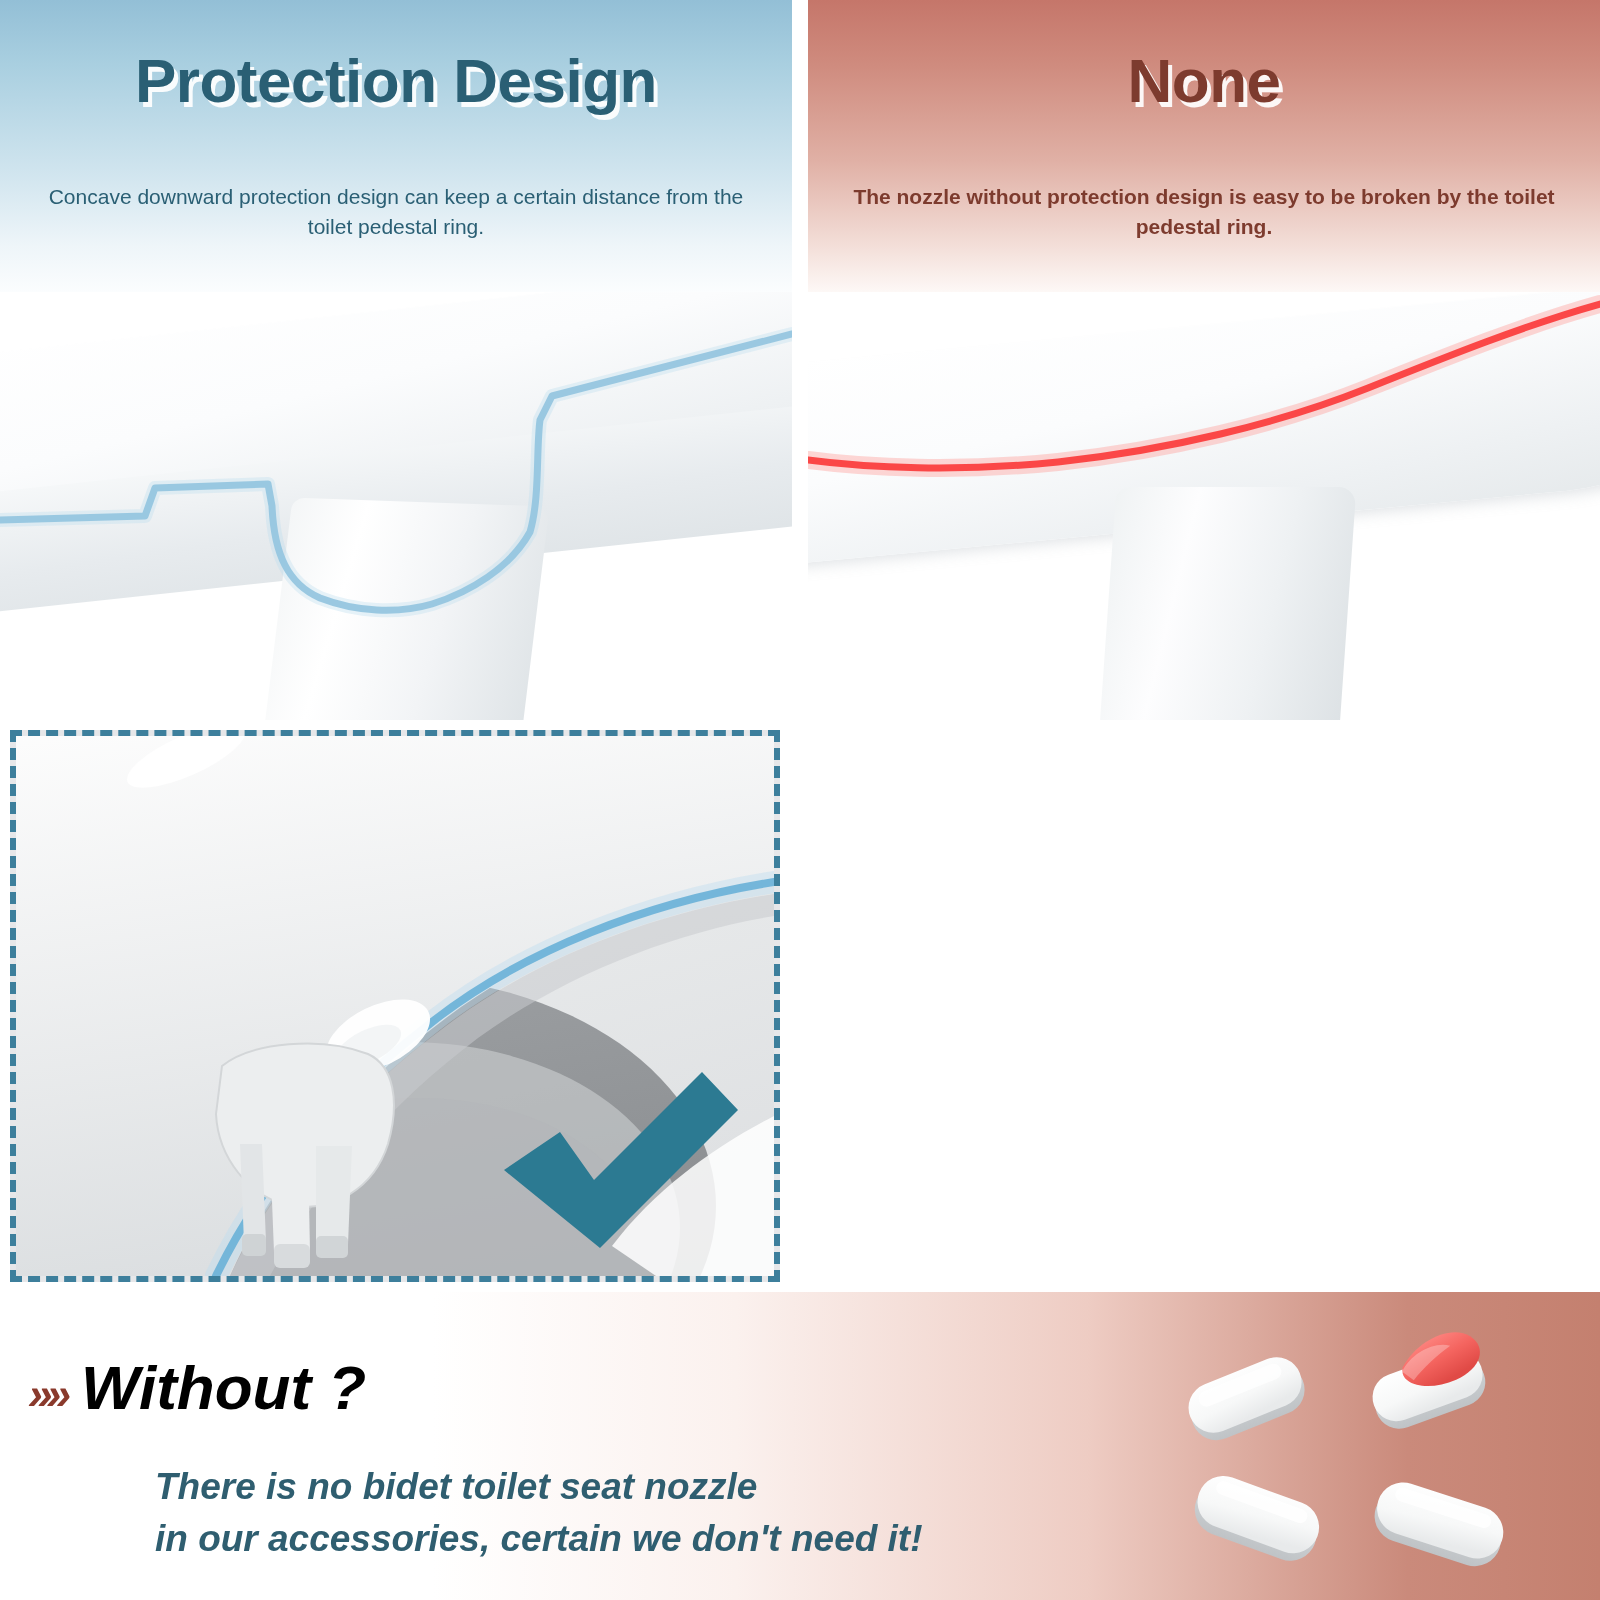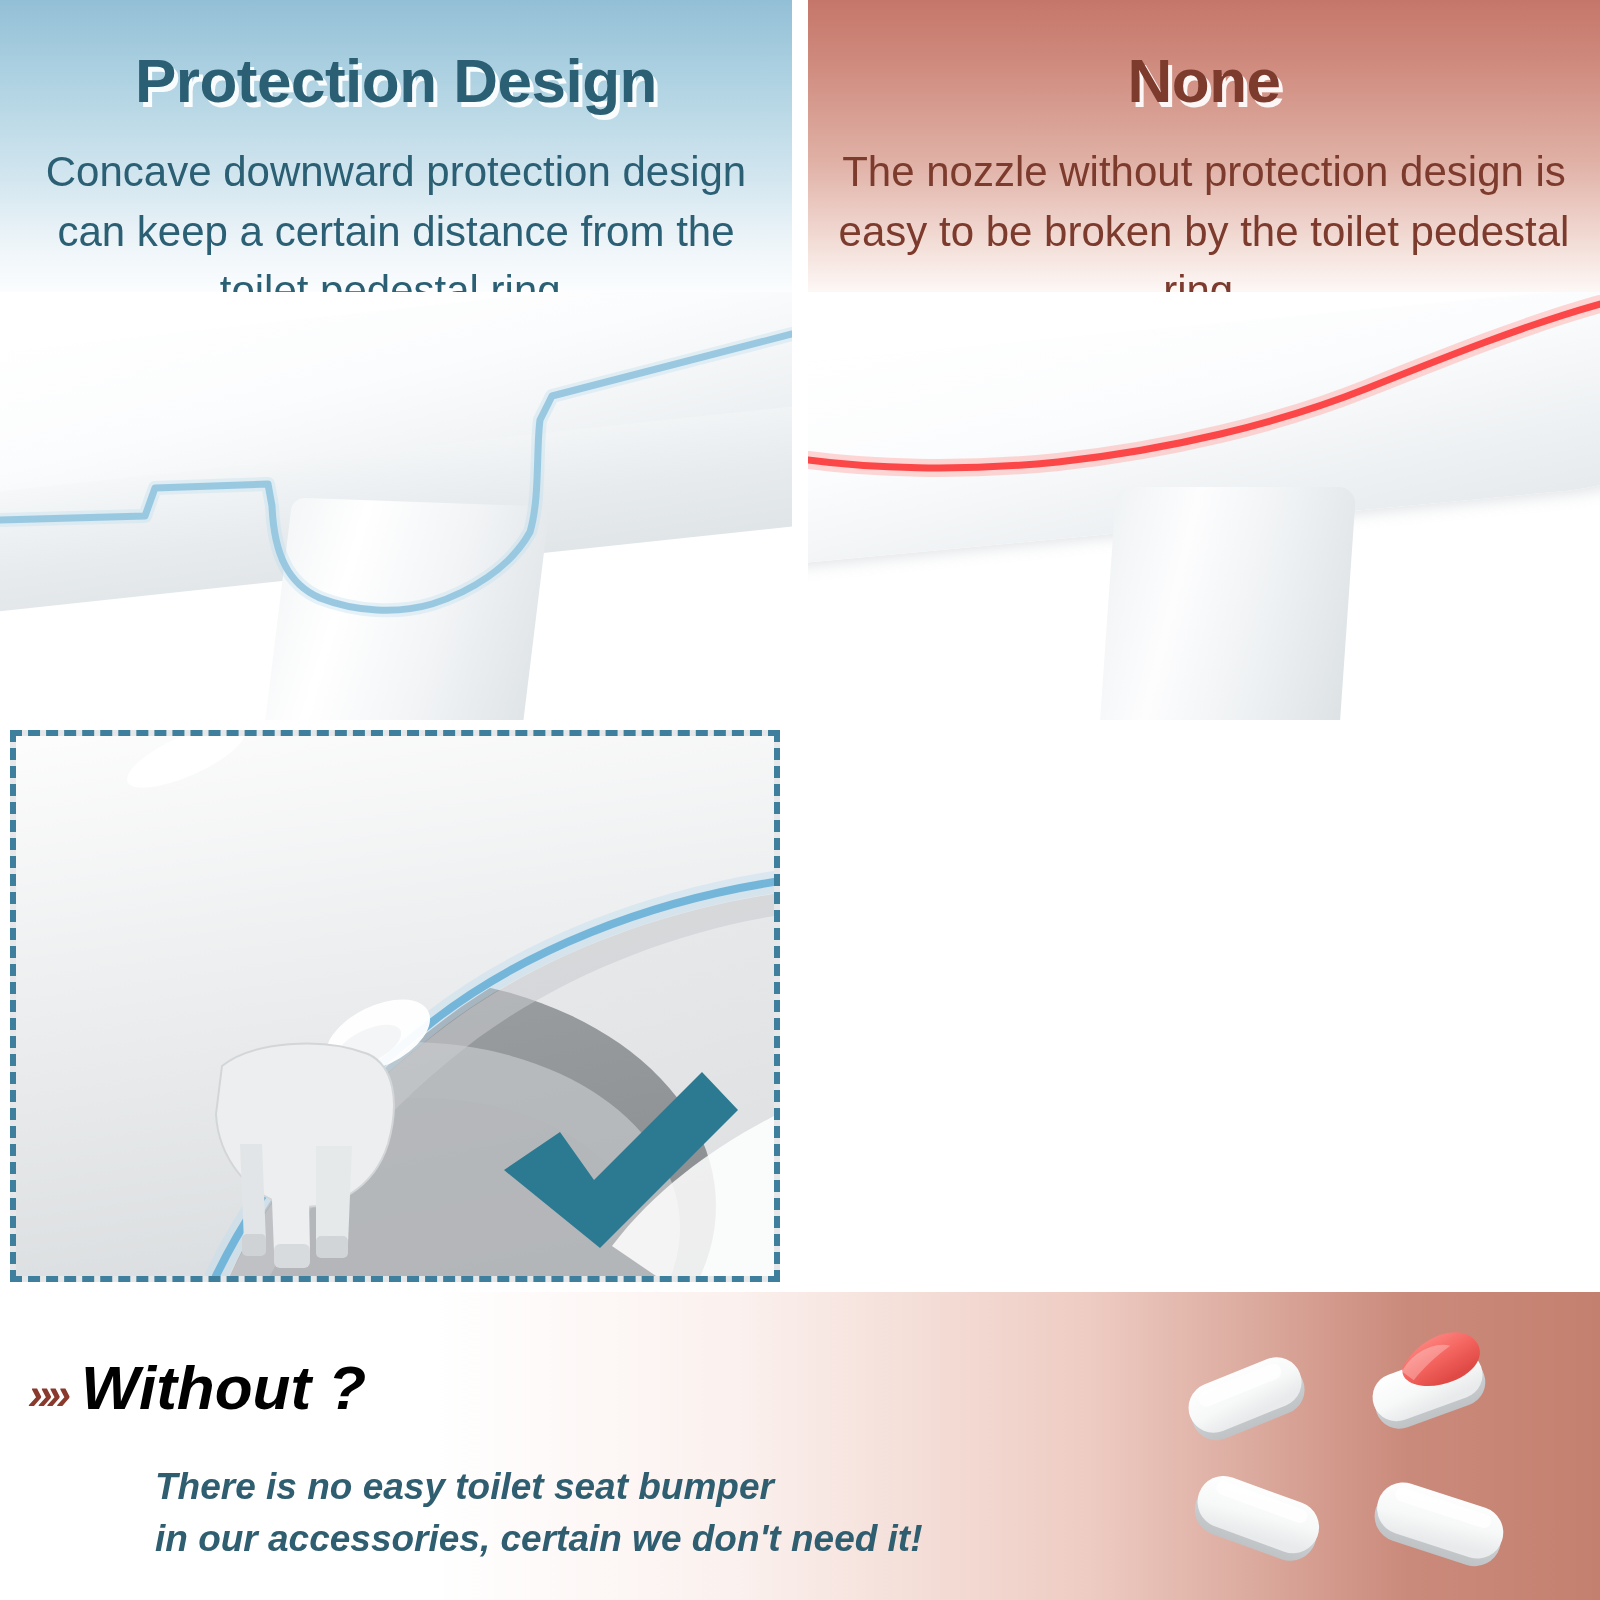--- a/index.html
+++ b/index.html
@@ -40,27 +40,28 @@
   }
   .hdr-right .hdr-title{
     top:50px;
     color:#7d3b2e;
     text-shadow:4px 5px 0 rgba(255,255,255,0.92);
   }
 
   .hdr-body{
     position:absolute;left:0;width:100%;
     text-align:center;
-    font-size:42px;
+    font-size:21px;
     line-height:1.42;
     padding:0 24px;
     box-sizing:border-box;
+    margin-top:40px;
   }
   .hdr-left .hdr-body{top:142px;color:#2a5f74;}
-  .hdr-right .hdr-body{top:142px;color:#7d3b2e;}
+  .hdr-right .hdr-body{top:142px;color:#7d3b2e;font-weight:bold;}
 
   
   .photo-top{position:absolute;left:0;top:292px;width:100%;height:428px;background:#ffffff;overflow:hidden;}
 
   
   .slab{
     position:absolute;
     background:linear-gradient(172deg,#ffffff 0%,#fbfcfd 38%,#eef1f3 72%,#e4e8ea 100%);
   }
   .slab-l{
@@ -261,21 +262,21 @@
 
     </div>
   </div>
 
   <div class="bottom-band"></div>
 
   <div class="without-line">
     <span class="chev">»»</span>
     <span class="without-txt">Without ?</span>
   </div>
-  <div class="sub-l1">There is no easy toilet seat bumper</div>
+  <div class="sub-l1">There is no bidet toilet seat nozzle</div>
   <div class="sub-l2">in our accessories, certain we don't need it!</div>
 
   <svg class="bumpers" viewBox="0 0 400 280">
     <defs>
       <linearGradient id="padTop" x1="0" y1="0" x2="0.25" y2="1">
         <stop offset="0" stop-color="#ffffff"></stop>
         <stop offset="0.6" stop-color="#f7f8f8"></stop>
         <stop offset="1" stop-color="#e8eaeb"></stop>
       </linearGradient>
       <linearGradient id="padSide" x1="0" y1="0" x2="0" y2="1">

